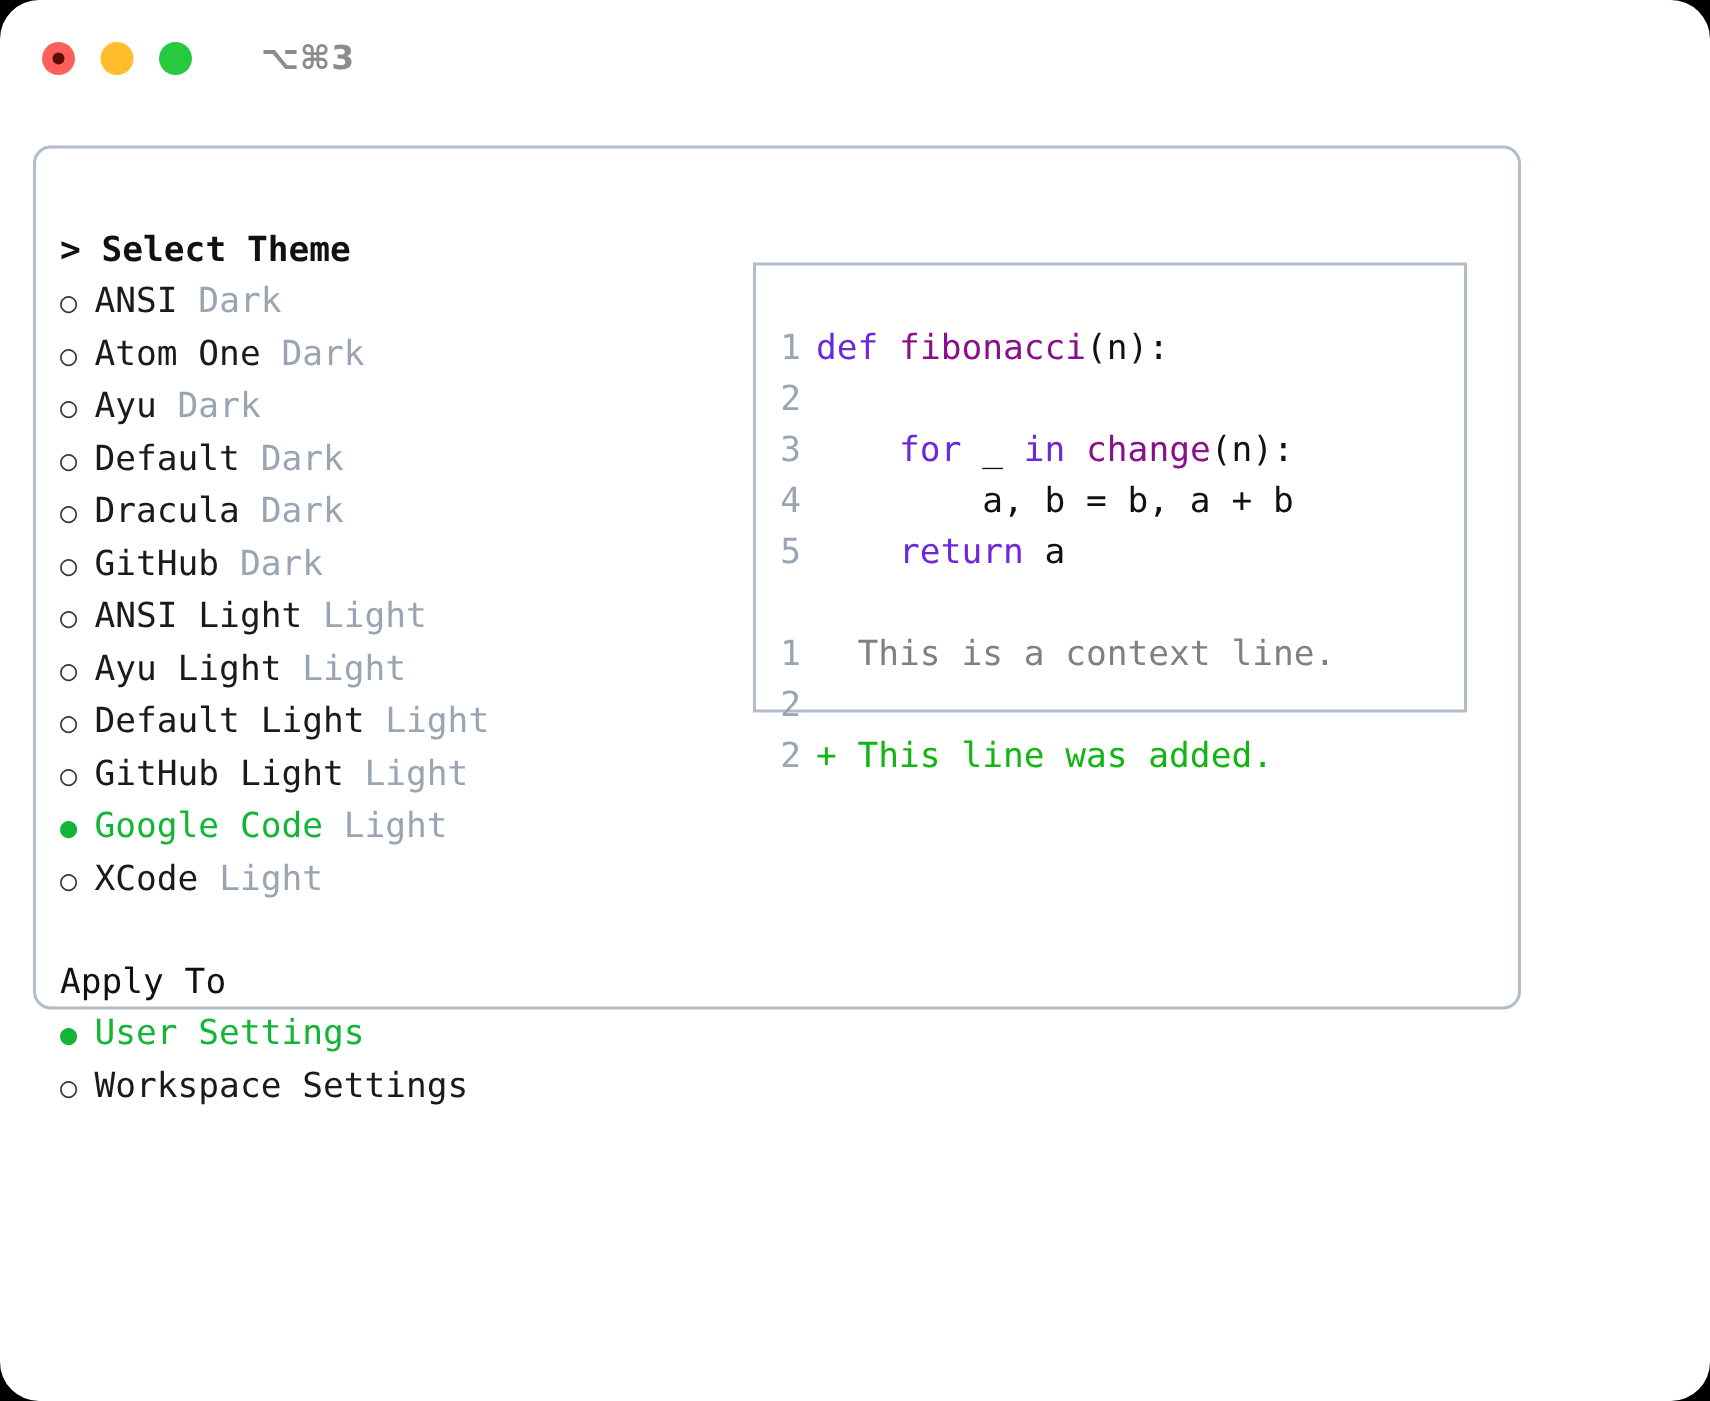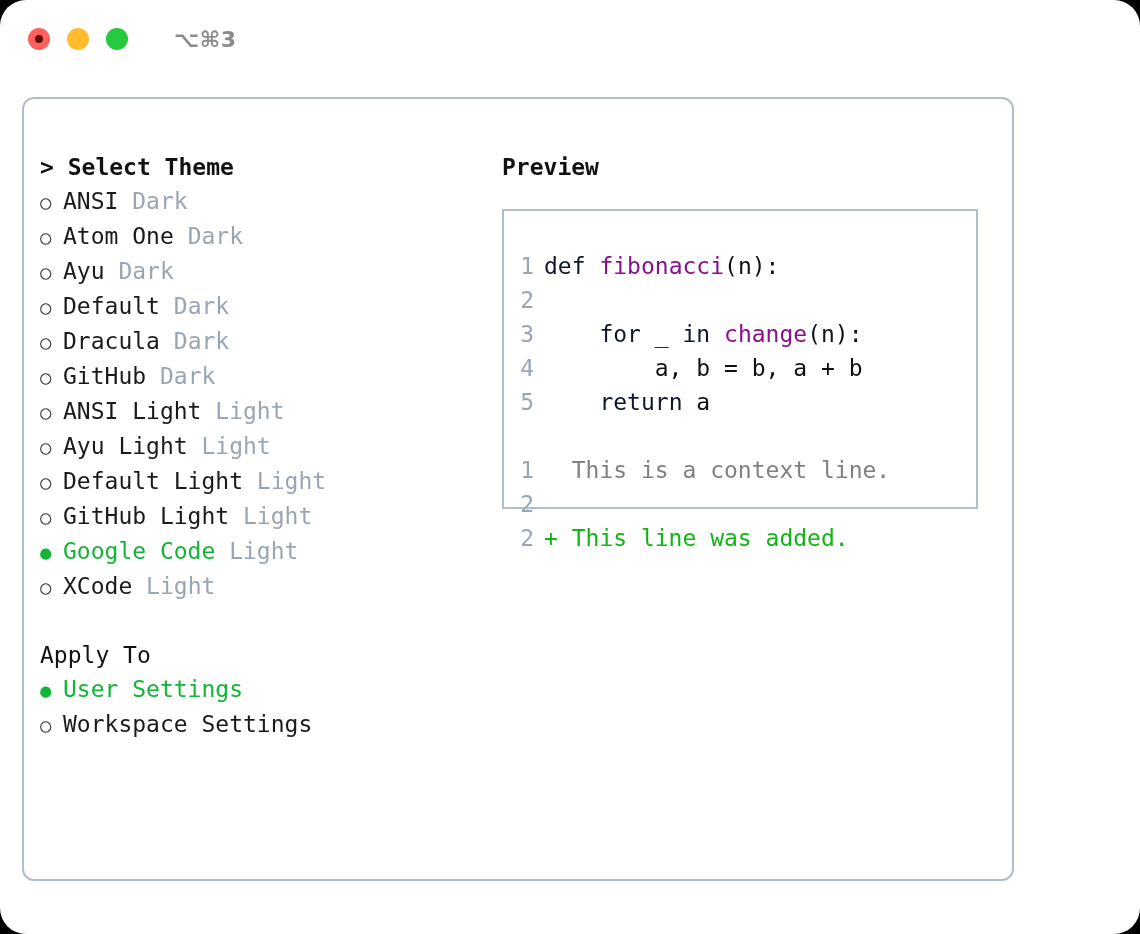--- a/index.html
+++ b/index.html
@@ -68,21 +68,21 @@
     font-family: "DejaVu Sans", "Liberation Sans", sans-serif;
     white-space: pre;
   }
 
   
   .card {
     position: absolute;
     left: 22px;
     top: 97px;
     width: 992px;
-    height: 784px;
+    height: 576px;
     border: 2px solid #b3bcc9;
     border-radius: 12px;
     box-sizing: border-box;
     background: #ffffff;
   }
 
   
   .left-col {
     position: absolute;
     left: 16px;
@@ -161,21 +161,21 @@
     flex: 0 0 40px;
     text-align: right;
     color: #9aa5b4;
     padding-right: 10px;
     box-sizing: border-box;
   }
   .code-text { white-space: pre; }
   .blank-line { height: 34px; }
 
   
-  .tok-kw   { color: #0f172a; }
+  .tok-kw   { color: #6d28d9; }
   .tok-fn   { color: #8a0f8a; }
   .tok-num  { color: #0e7c7b; }
   .tok-plain{ color: #111111; }
   .tok-punc { color: #111111; }
 
   .diff-ctx { color: #808080; }
   .diff-del { color: #c0261b; }
   .diff-add { color: #12b512; }
 </style>
 </head>
@@ -218,21 +218,20 @@
       <div class="section-head">Apply To</div>
 
       <div id="apply-list">
           <div class="opt selected"><span class="bullet">●</span><span class="opt-label">User Settings</span></div>
           <div class="opt"><span class="bullet">○</span><span class="opt-label">Workspace Settings</span></div>
         </div>
 
     </div>
 
     <div class="right-col">
-      <div class="preview-title">Preview</div>
 
       <div class="preview-box">
         <div id="code-block">
             <div class="code-line"><span class="lineno">1</span><span class="code-text"><span class="tok-kw">def</span><span class="tok-plain"> </span><span class="tok-fn">fibonacci</span><span class="tok-punc">(n):</span></span></div>
             <div class="code-line"><span class="lineno">2</span></div>
             <div class="code-line"><span class="lineno">3</span><span class="code-text"><span class="tok-plain">    </span><span class="tok-kw">for</span><span class="tok-plain"> _ </span><span class="tok-kw">in</span><span class="tok-plain"> </span><span class="tok-fn">change</span><span class="tok-punc">(n):</span></span></div>
             <div class="code-line"><span class="lineno">4</span><span class="code-text"><span class="tok-plain">        a, b = b, a + b</span></span></div>
             <div class="code-line"><span class="lineno">5</span><span class="code-text"><span class="tok-plain">    </span><span class="tok-kw">return</span><span class="tok-plain"> a</span></span></div>
           </div>
         <div class="blank-line"></div>

